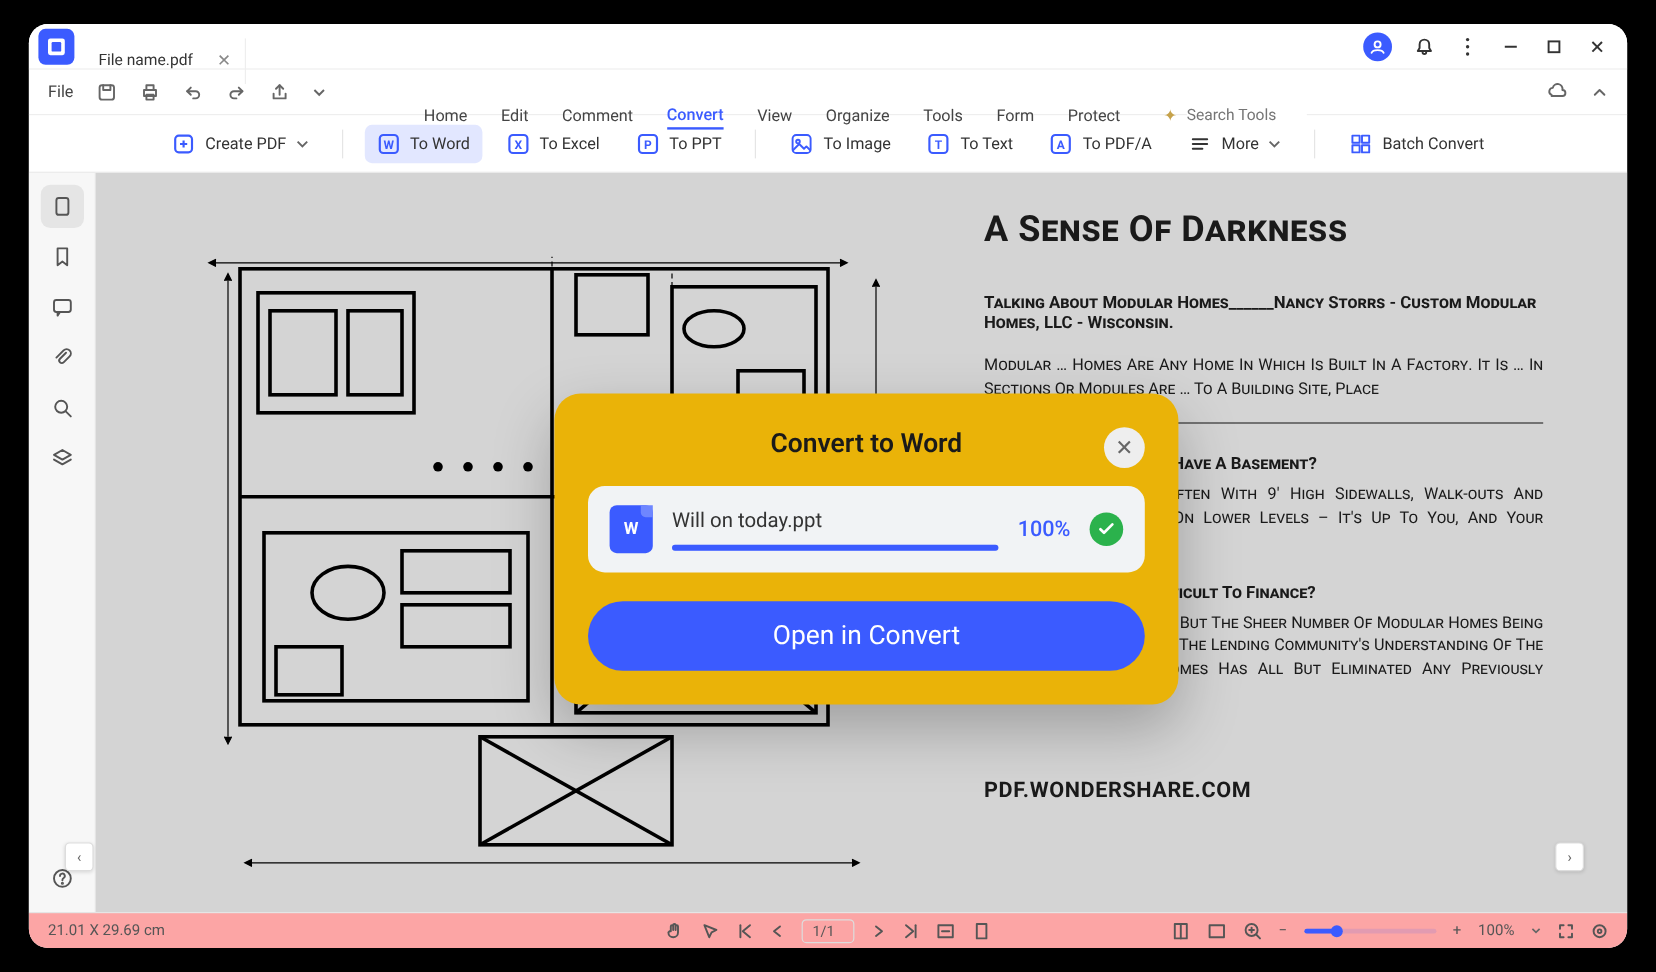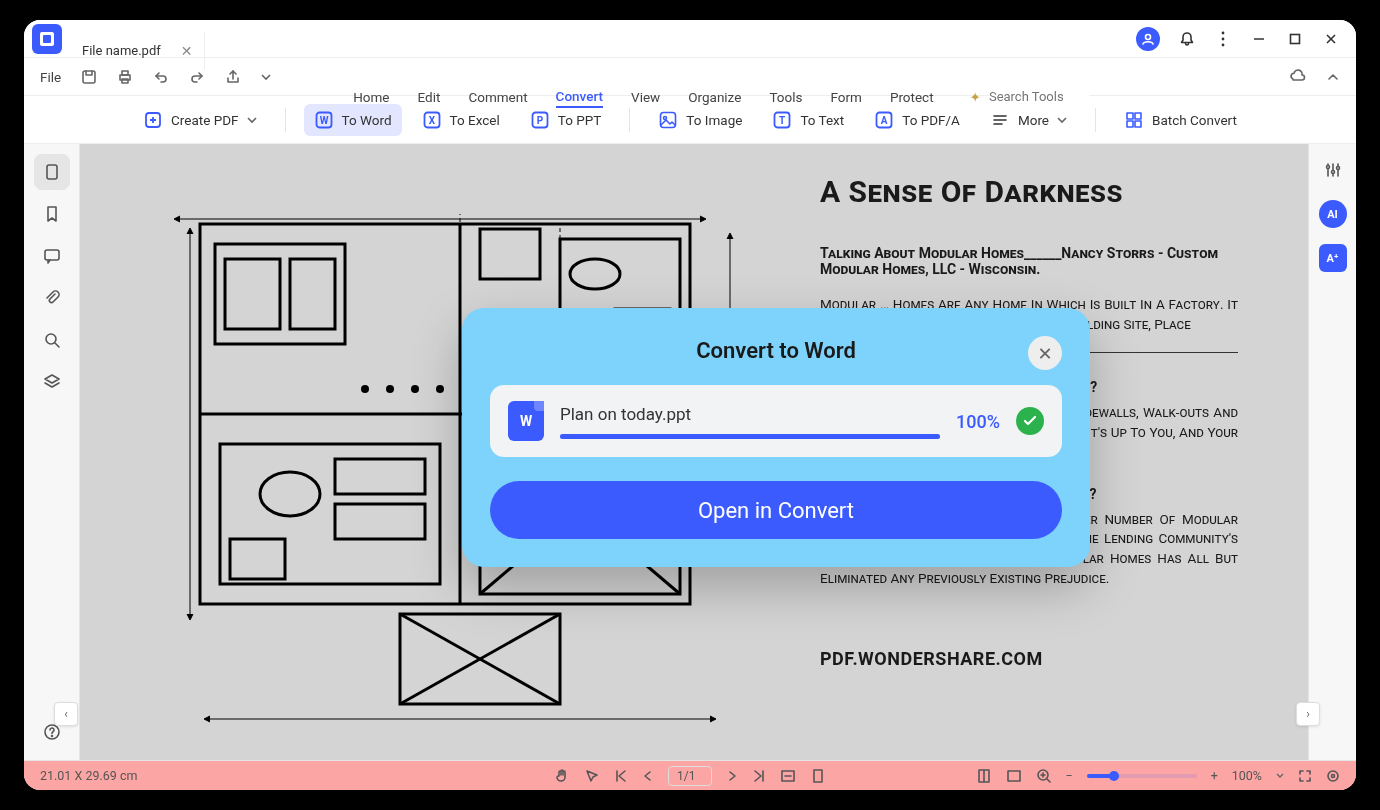--- a/index.html
+++ b/index.html
@@ -66,21 +66,21 @@
 .status-left { }
 .status-center { position:absolute; left:50%; transform:translateX(-50%); display:flex; align-items:center; gap:14px; }
 .status-center .page-input { border:1px solid #ddd; border-radius:4px; padding:2px 8px; font-size:12px; width:44px; text-align:left; }
 .status-right { margin-left:auto; display:flex; align-items:center; gap:14px; }
 .zoom-slider { width:110px; height:4px; background:#3b5bff22; border-radius:2px; position:relative; }
 .zoom-slider::after { content:""; position:absolute; left:0; top:0; width:25%; height:100%; background:#3b5bff; border-radius:2px; }
 .zoom-thumb { position:absolute; left:25%; top:50%; width:10px; height:10px; background:#3b5bff; border-radius:50%; transform:translate(-50%,-50%); }
 
 
 .modal-backdrop { position:absolute; inset:0; pointer-events:none; }
-.modal { position:absolute; left:438px; top:288px; width:628px; background:#7dd3fc; border-radius:22px; box-shadow:0 20px 50px rgba(0,0,0,0.25); padding:30px 28px 28px; pointer-events:auto; }
+.modal { position:absolute; left:438px; top:308px; width:520px; background:#eab308; border-radius:22px; box-shadow:0 20px 50px rgba(0,0,0,0.25); padding:30px 28px 28px; pointer-events:auto; }
 .modal-header { display:flex; align-items:center; justify-content:center; position:relative; margin-bottom:22px; }
 .modal-title { font-size:22px; font-weight:600; color:#1a1a1a; }
 .modal-close { position:absolute; right:0; top:-2px; width:34px; height:34px; border-radius:50%; background:#eee; display:flex; align-items:center; justify-content:center; color:#666; cursor:pointer; font-size:18px; }
 .modal-file { background:#f1f3f5; border-radius:14px; padding:16px 18px; display:flex; align-items:center; gap:16px; margin-bottom:24px; }
 .file-ico { width:36px; height:40px; background:#3b5bff; border-radius:6px; display:flex; align-items:center; justify-content:center; color:#fff; font-weight:700; font-size:14px; position:relative; }
 .file-ico::after { content:""; position:absolute; top:0; right:0; width:10px; height:10px; background:#6e86ff; border-bottom-left-radius:4px; }
 .file-mid { flex:1; }
 .file-name { font-size:17px; color:#333; margin-bottom:10px; }
 .progress { height:5px; background:#d6dcff; border-radius:3px; position:relative; }
 .progress-fill { position:absolute; left:0; top:0; height:100%; width:100%; background:#3b5bff; border-radius:3px; }
@@ -422,34 +422,20 @@
           <div class="doc-q">Will My Modular Home Have A Basement?</div>
           <div class="doc-body">Most Of Them Do – Often With 9' High Sidewalls, Walk-outs And Expanded Living Areas On Lower Levels – It's Up To You, And Your Modular Home Builder.</div>
           <div style="height:18px"></div>
           <div class="doc-q">Are Modular Homes Difficult To Finance?</div>
           <div class="doc-body">This Used To Be The Case, But The Sheer Number Of Modular Homes Being Constructed, As Well As The Lending Community's Understanding Of The Quality Of Modular Homes Has All But Eliminated Any Previously Existing Prejudice.</div>
           <div class="doc-url">PDF.WONDERSHARE.COM</div>
         </div>
       </div>
     </div>
 
-    <div class="rightbar">
-      <div class="rb-item">
-          <svg width="18" height="18" viewBox="0 0 18 18" class="stroke-ico">
-            <line x1="4" y1="3" x2="4" y2="15"></line>
-            <line x1="9" y1="3" x2="9" y2="15"></line>
-            <line x1="14" y1="3" x2="14" y2="15"></line>
-            <circle cx="4" cy="6" r="1.5" fill="#fff"></circle>
-            <circle cx="9" cy="11" r="1.5" fill="#fff"></circle>
-            <circle cx="14" cy="7" r="1.5" fill="#fff"></circle>
-          </svg>
-        </div>
-      <div class="rb-item ai">AI</div>
-      <div class="rb-item trans">A⁺</div>
-    </div>
     <div class="rb-flyout">›</div>
   </div>
 
   <div class="statusbar">
     <div class="status-left">21.01 X 29.69 cm</div>
     <div class="status-center">
       <span>
           <svg width="16" height="16" viewBox="0 0 16 16" class="stroke-ico">
             <path d="M5 8V4a1 1 0 0 1 2 0v3V3a1 1 0 0 1 2 0v4V4a1 1 0 0 1 2 0v5a4 4 0 0 1-8 0l1-1"></path>
           </svg>
@@ -541,21 +527,21 @@
 
   <div class="modal-backdrop">
     <div class="modal">
       <div class="modal-header">
         <div class="modal-title">Convert to Word</div>
         <div class="modal-close">✕</div>
       </div>
       <div class="modal-file">
         <div class="file-ico">W</div>
         <div class="file-mid">
-          <div class="file-name">Plan on today.ppt</div>
+          <div class="file-name">Will on today.ppt</div>
           <div class="progress">
               <div class="progress-fill"></div>
             </div>
         </div>
         <div class="file-pct">100%</div>
         <div class="file-check">
             <svg width="16" height="16" viewBox="0 0 16 16">
               <path d="M3 8l3 3 7-7" fill="none" stroke="#fff" stroke-width="2.2" stroke-linecap="round" stroke-linejoin="round"></path>
             </svg>
           </div>

